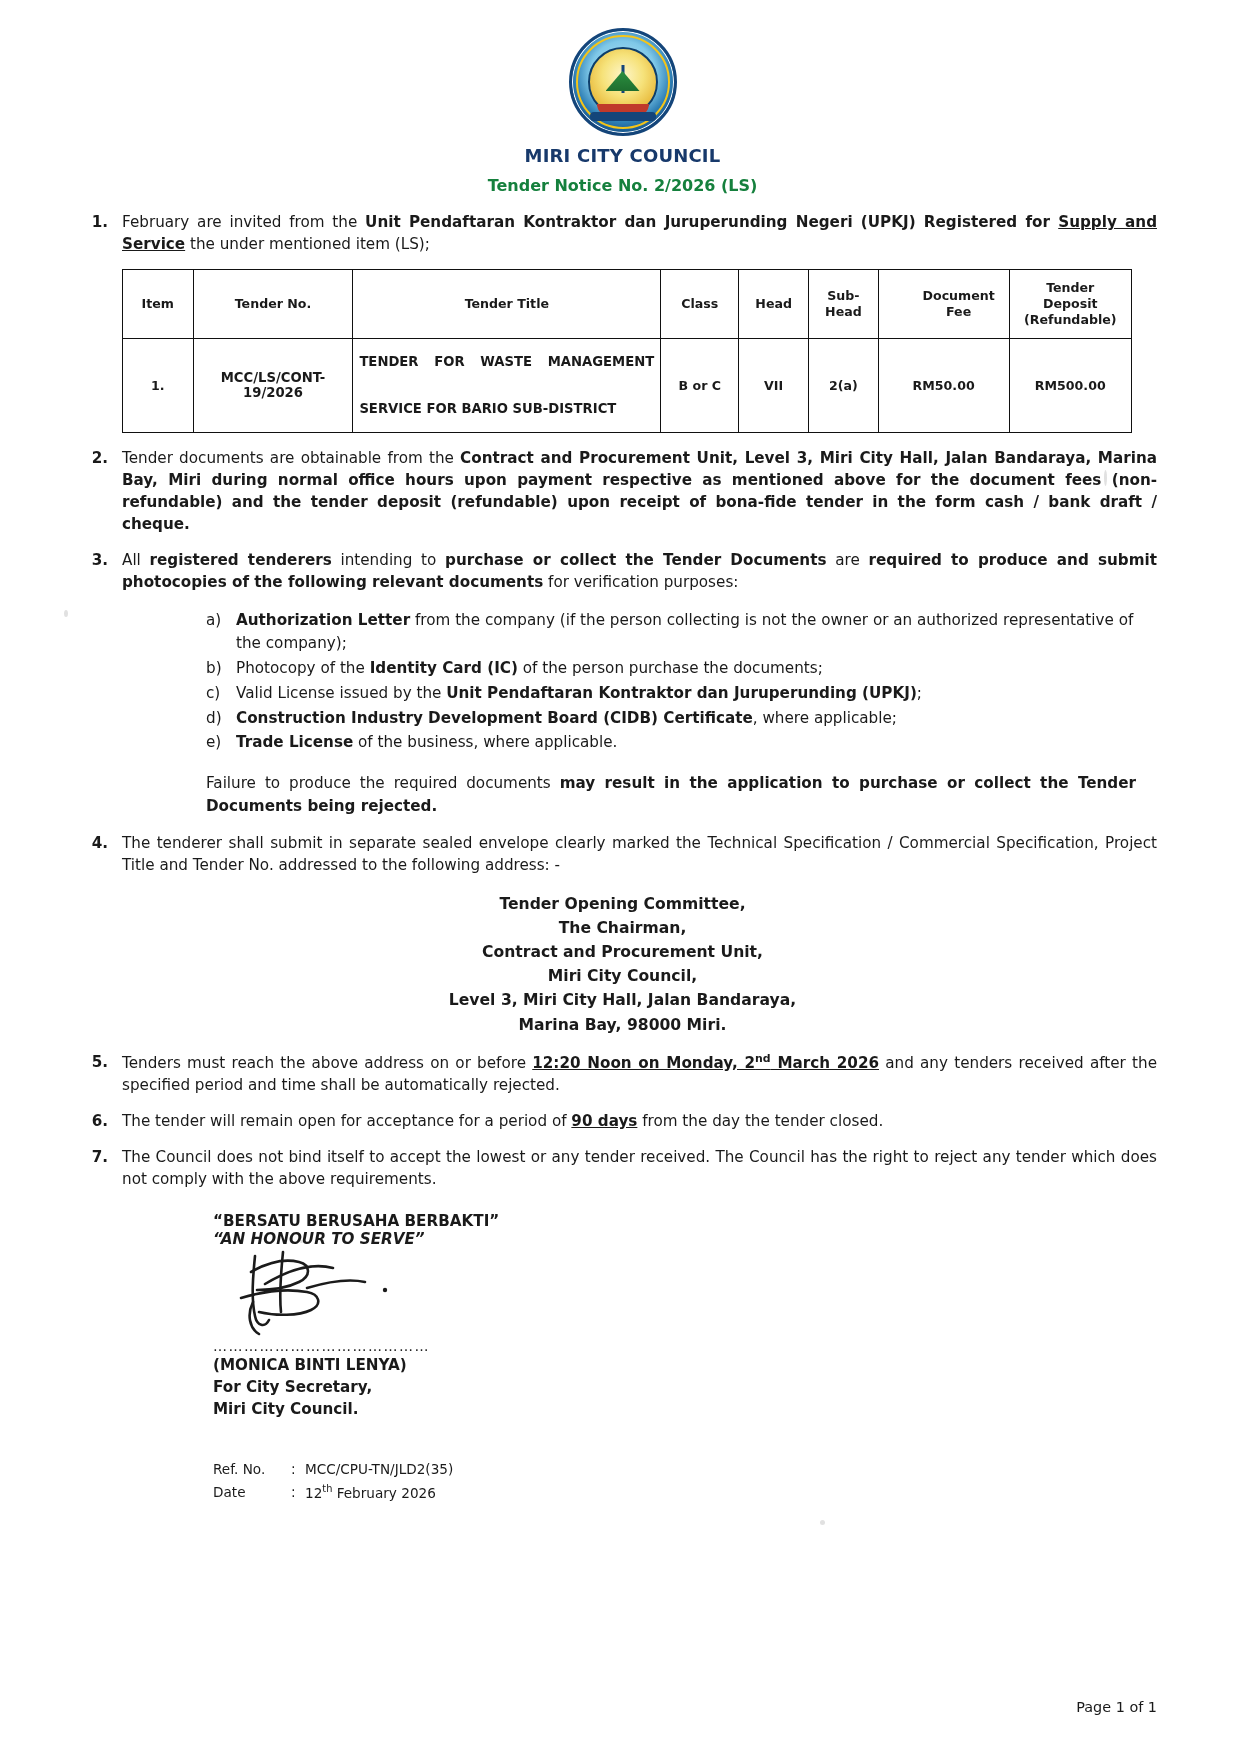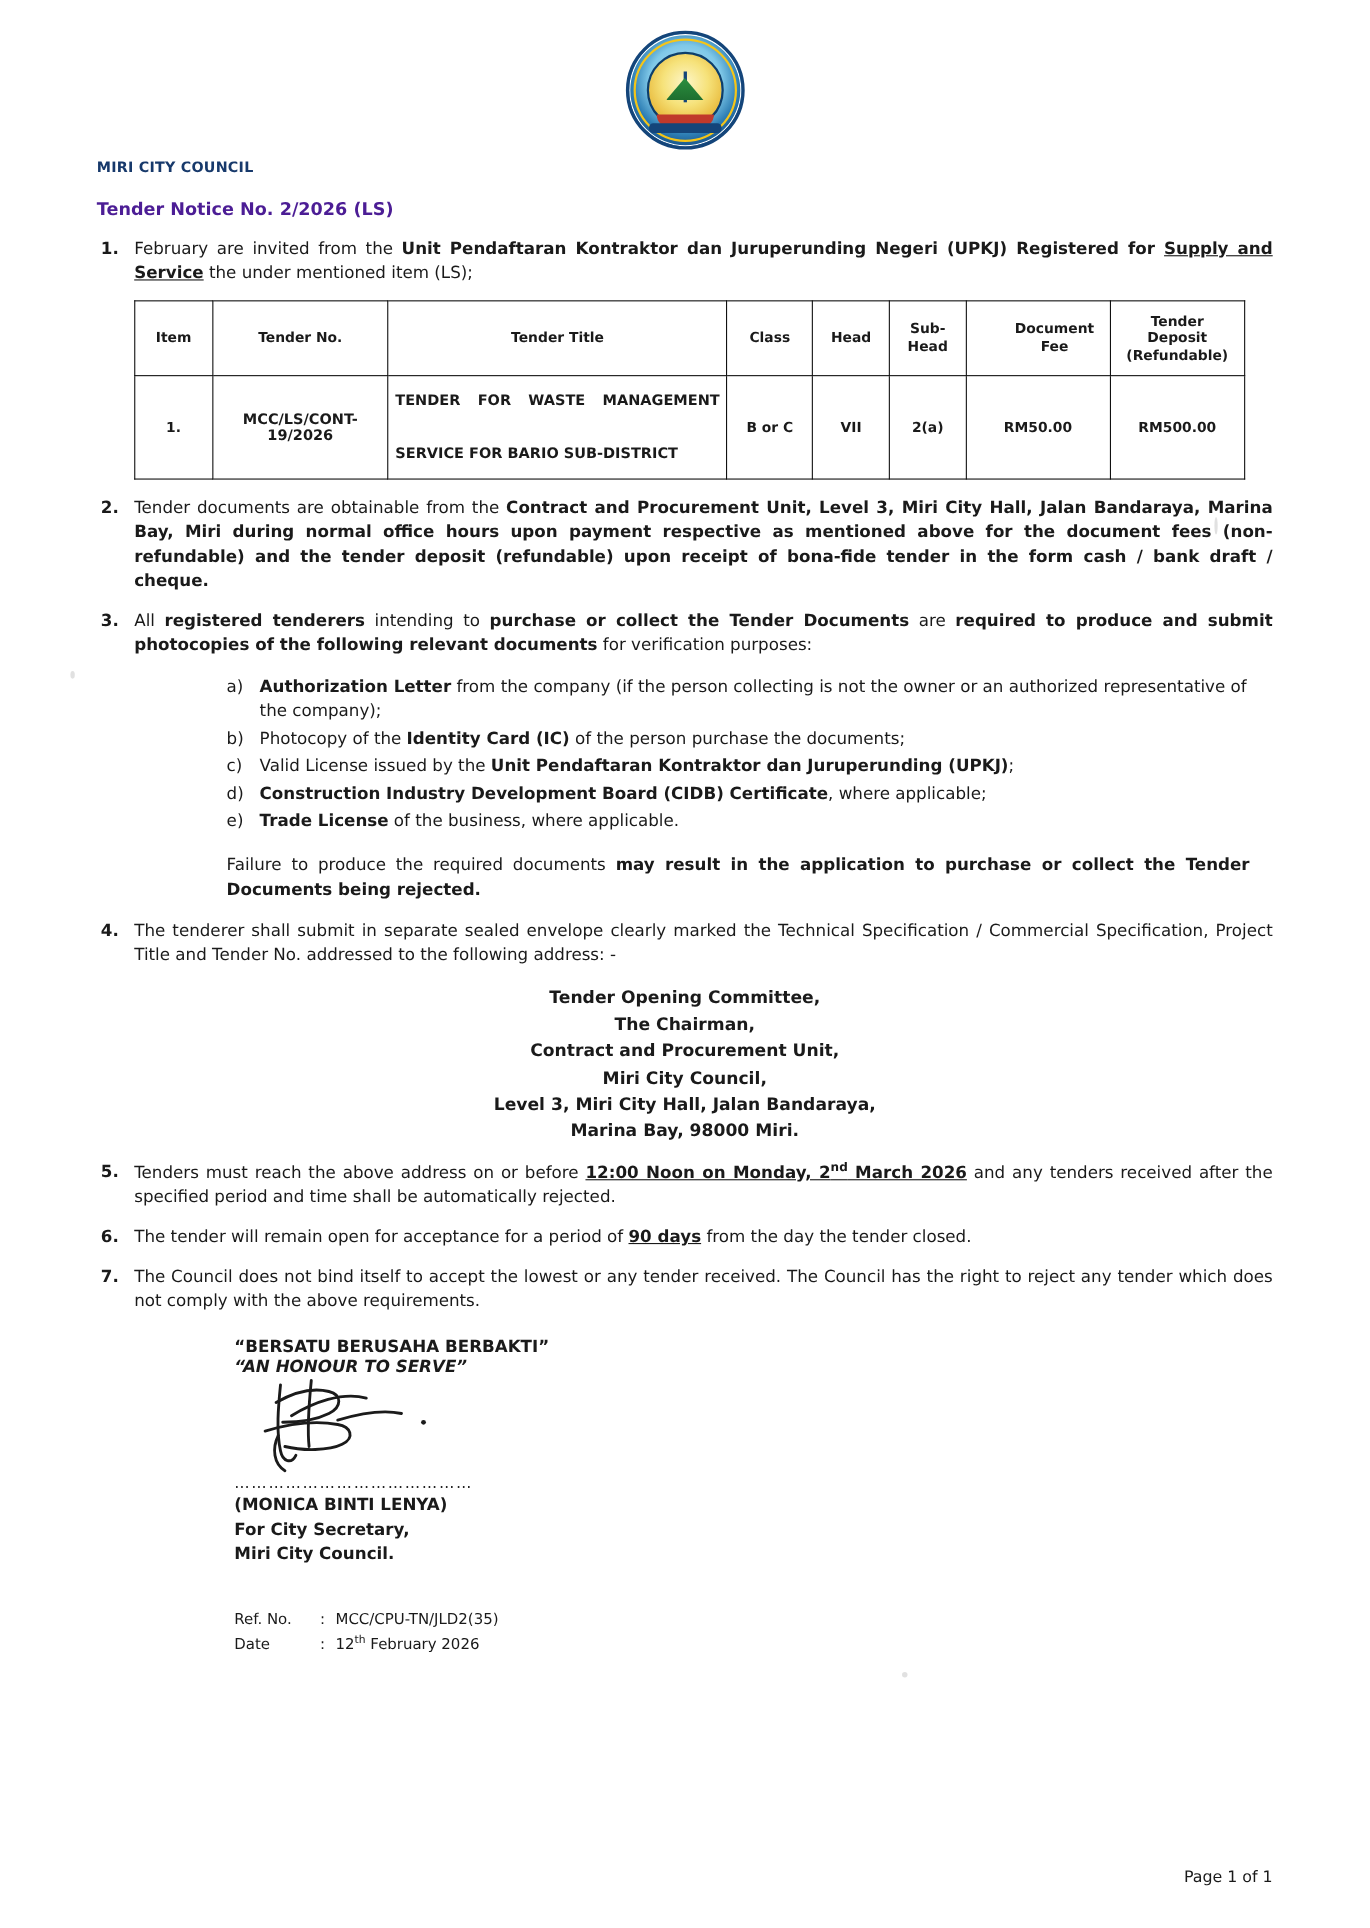--- a/index.html
+++ b/index.html
@@ -90,33 +90,33 @@
     bottom: 12px;
     width: 66px;
     height: 9px;
     transform: translateX(-50%);
     background: #14457a;
     border-radius: 4px;
   }
 
   
   .doc-title {
-    text-align: left;
-    font-size: 13px;
+    text-align: center;
+    font-size: 18px;
     font-weight: bold;
     color: #17396b;
     letter-spacing: .2px;
     line-height: 1.35;
   }
   .doc-subtitle {
-    text-align: left;
+    text-align: center;
     font-size: 16px;
     font-weight: bold;
-    color: #4c1d95;
-    margin-top: 18px;
+    color: #15803d;
+    margin-top: 8px;
     margin-bottom: 16px;
   }
 
   
   .clause {
     display: flex;
     align-items: flex-start;
     margin-top: 14px;
     font-size: 15.2px;
     line-height: 1.45;
@@ -386,21 +386,21 @@
     <div>The Chairman,</div>
     <div>Contract and Procurement Unit,</div>
     <div>Miri City Council,</div>
     <div>Level 3, Miri City Hall, Jalan Bandaraya,</div>
     <div>Marina Bay, 98000 Miri.</div>
   </div>
 
   <div class="clause">
     <div class="num">5.</div>
     <div class="body">
-      <span>Tenders must reach the above address on or before </span><b class="u"><span>12:00 Noon on Monday, 2</span><sup>nd</sup><span> March 2026</span></b><span> and any tenders received after the specified period and time shall be automatically rejected.</span>
+      <span>Tenders must reach the above address on or before </span><b class="u"><span>12:20 Noon on Monday, 2</span><sup>nd</sup><span> March 2026</span></b><span> and any tenders received after the specified period and time shall be automatically rejected.</span>
     </div>
   </div>
 
   <div class="clause">
     <div class="num">6.</div>
     <div class="body">
       <span>The tender will remain open for acceptance for a period of </span><b class="u">90 days</b><span> from the day the tender closed.</span>
     </div>
   </div>
 

